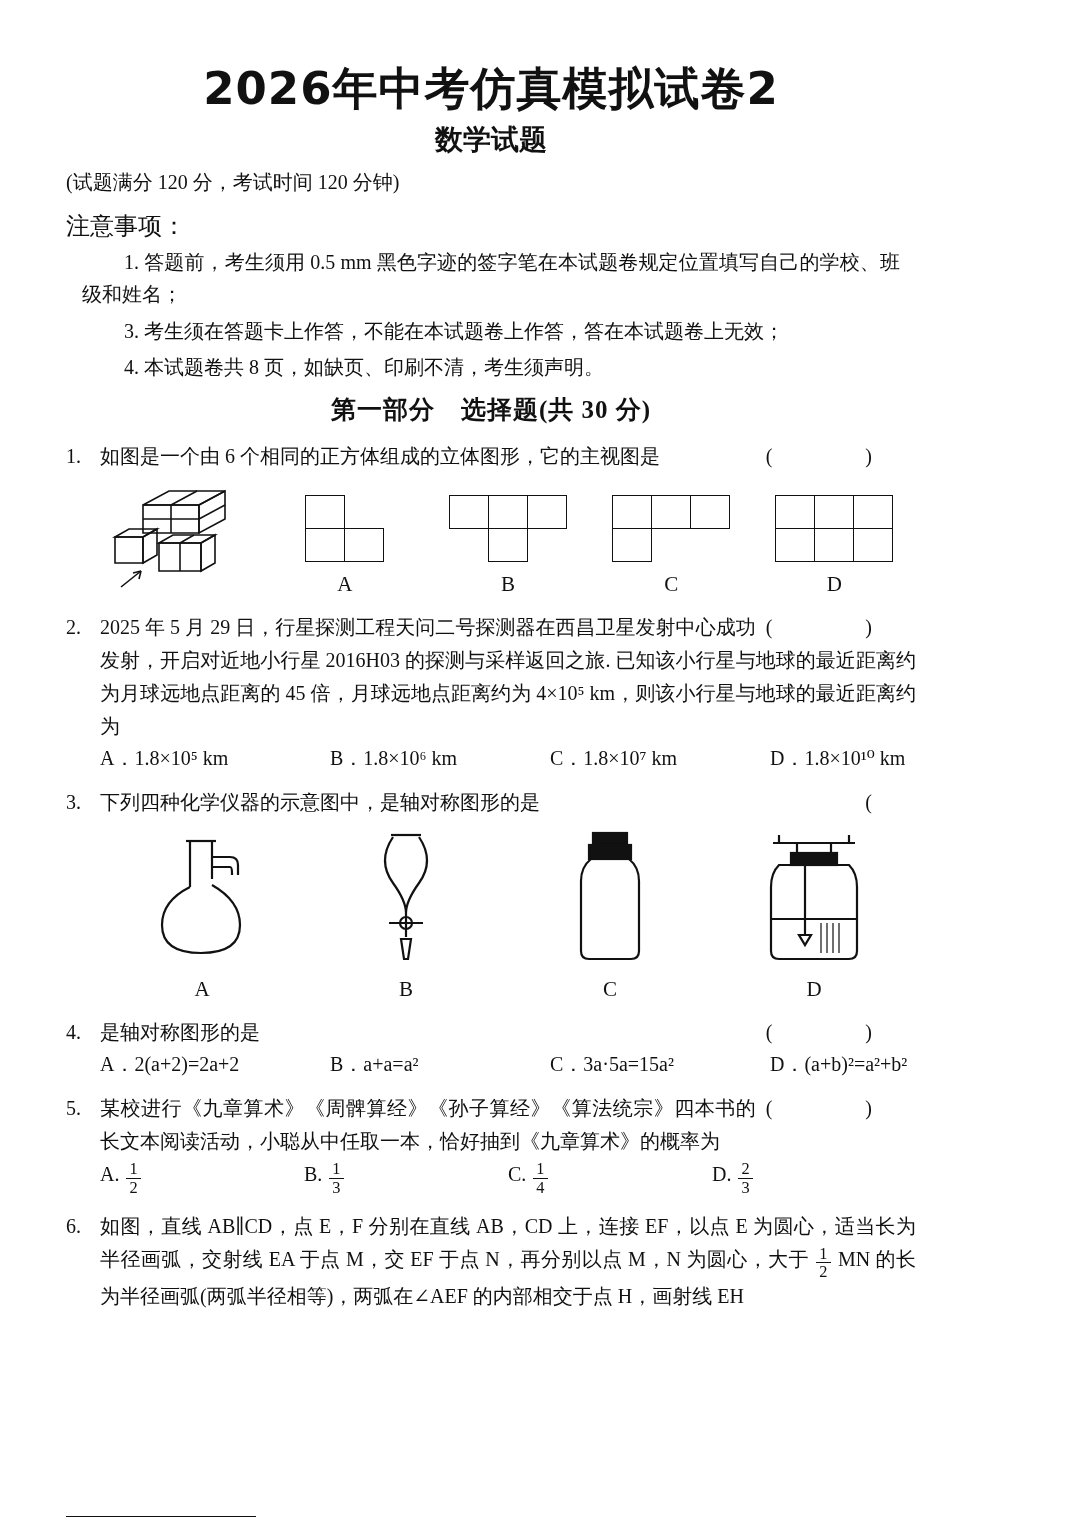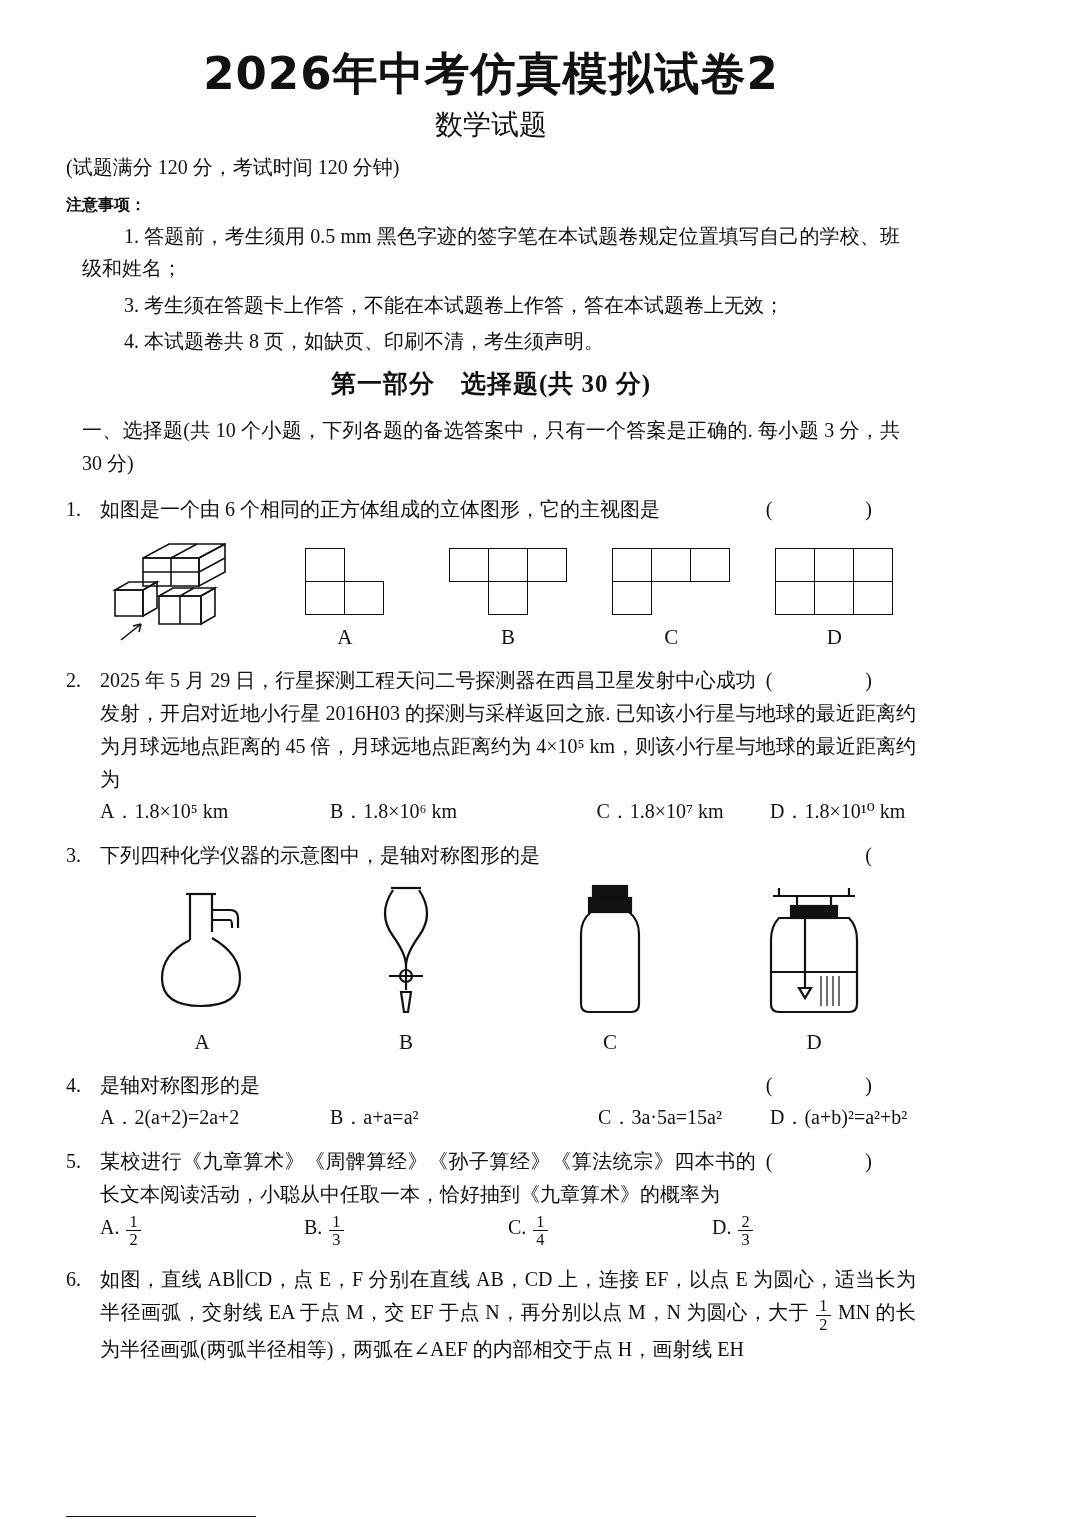--- a/index.html
+++ b/index.html
@@ -7,48 +7,48 @@
     width:1080px;
     min-height:1527px;
     font-family:"Liberation Serif", "DejaVu Serif", serif;
     color:#111;
     -webkit-font-smoothing:antialiased;
   }
   .page{
     position:relative;
     width:982px;
     min-height:1527px;
-    padding:30px 66px 0 66px;
+    padding:45px 66px 0 66px;
     box-sizing:border-box;
     border-radius:28px;
   }
   .title{
     text-align:center;
     font-family:"DejaVu Sans","Liberation Sans",sans-serif;
     font-weight:bold;
     font-size:45px;
     letter-spacing:1px;
     margin:18px 0 4px 0;
     line-height:1.15;
   }
   .subtitle{
     text-align:center;
     font-family:"DejaVu Sans","Liberation Sans",sans-serif;
-    font-weight:normal;
+    font-weight:bold;
     font-size:28px;
     margin:6px 0 2px 0;
   }
   .scoreline{
     text-align:left;
     font-size:20px;
     margin:10px 0 14px 0;
   }
   .notice-head{
-    font-weight:bold;
-    font-size:16px;
+    font-weight:normal;
+    font-size:24px;
     margin:6px 0 4px 0;
   }
   p.para{
     font-size:20px;
     line-height:1.62;
     margin:4px 16px;
     text-align:justify;
   }
   p.indent{ text-indent:2.1em; }
   .section-head{
@@ -77,21 +77,21 @@
     padding-left:10px;
   }
   .opts{
     display:flex;
     font-size:20px;
     margin:2px 0 0 34px;
   }
   .opts > div{flex:1 1 0;}
   .opts.narrow > div:nth-child(1){flex:0 0 230px;}
   .opts.narrow > div:nth-child(2){flex:0 0 220px;}
-  .opts.narrow > div:nth-child(3){flex:0 0 220px;text-align:center;}
+  .opts.narrow > div:nth-child(3){flex:0 0 220px;}
   .frac{
     display:inline-block;
     vertical-align:-0.55em;
     text-align:center;
     line-height:1.05;
     margin:0 2px;
   }
   .frac .num{display:block;font-size:.82em;padding:0 3px;}
   .frac .den{display:block;font-size:.82em;border-top:1.4px solid #111;padding:0 3px;}
   
@@ -142,21 +142,20 @@
   <h2 class="subtitle">数学试题</h2>
   <div class="scoreline">(试题满分 120 分，考试时间 120 分钟)</div>
 
   <div class="notice-head">注意事项：</div>
   <p class="para indent">1. 答题前，考生须用 0.5 mm 黑色字迹的签字笔在本试题卷规定位置填写自己的学校、班级和姓名；</p>
   <p class="para indent">3. 考生须在答题卡上作答，不能在本试题卷上作答，答在本试题卷上无效；</p>
   <p class="para indent">4. 本试题卷共 8 页，如缺页、印刷不清，考生须声明。</p>
 
   <div class="section-head">第一部分　选择题(共 30 分)</div>
 
-  <p class="para">一、选择题(共 10 个小题，下列各题的备选答案中，只有一个答案是正确的. 每小题 3 分，共 30 分)</p>
 
   <div class="qblock">
     <div class="qline">
       <span class="qnum">1.</span>
       <span class="qbody">
         <span class="paren">( )</span>
         <span>如图是一个由 6 个相同的正方体组成的立体图形，它的主视图是</span>
       </span>
     </div>
 

